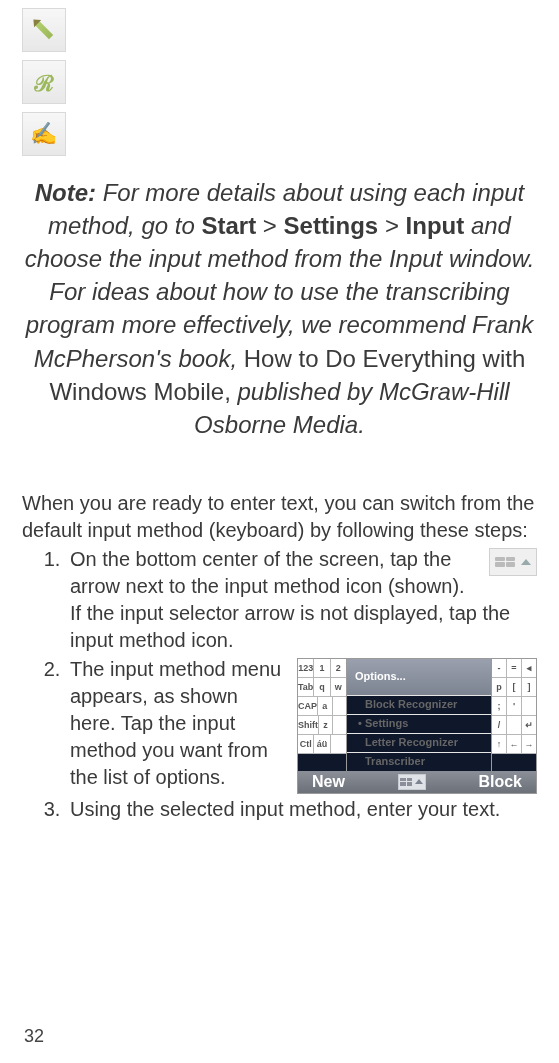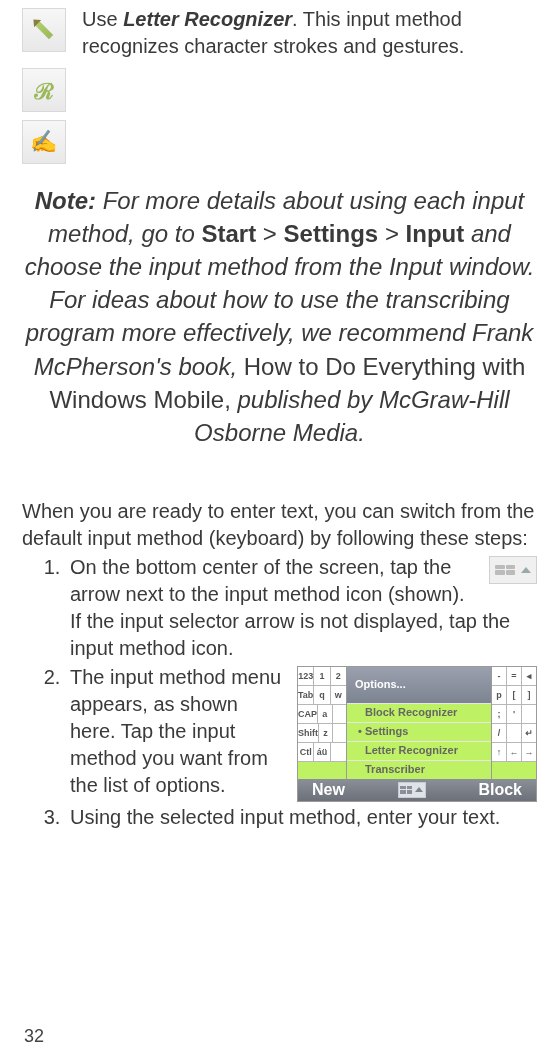--- a/index.html
+++ b/index.html
@@ -113,21 +113,21 @@
     align-items: flex-start;
   }
   .li-with-screenshot .txt { flex: 1 1 auto; padding-right: 10px; width: 220px; }
   .shot {
     flex: 0 0 238px;
     width: 238px;
     border: 1px solid #9a9a9a;
     font-family: "Verdana", sans-serif;
     font-size: 11px;
     color: #555;
-    background: #bef264;
+    background: #0f172a;
     margin-top: 2px;
   }
   .shot-top {
     display:flex;
     align-items: stretch;
   }
   .kbd-col {
     width: 48px;
     display:flex;
     flex-direction: column;
@@ -213,23 +213,20 @@
 <body>
 
 <div class="page">
 
   <div class="icon-list">
 
     <div class="icon-row">
       <div class="icon-box">
           <div class="pencil"></div>
         </div>
-      <div class="rowtext">
-        <span>Use </span><span class="bi">Letter Recognizer</span><span>. This input method recognizes character strokes and gestures.</span>
-      </div>
     </div>
 
     <div class="icon-row">
       <div class="icon-box">
           <span class="block-r">ℛ</span>
         </div>
     </div>
 
     <div class="icon-row">
       <div class="icon-box">

